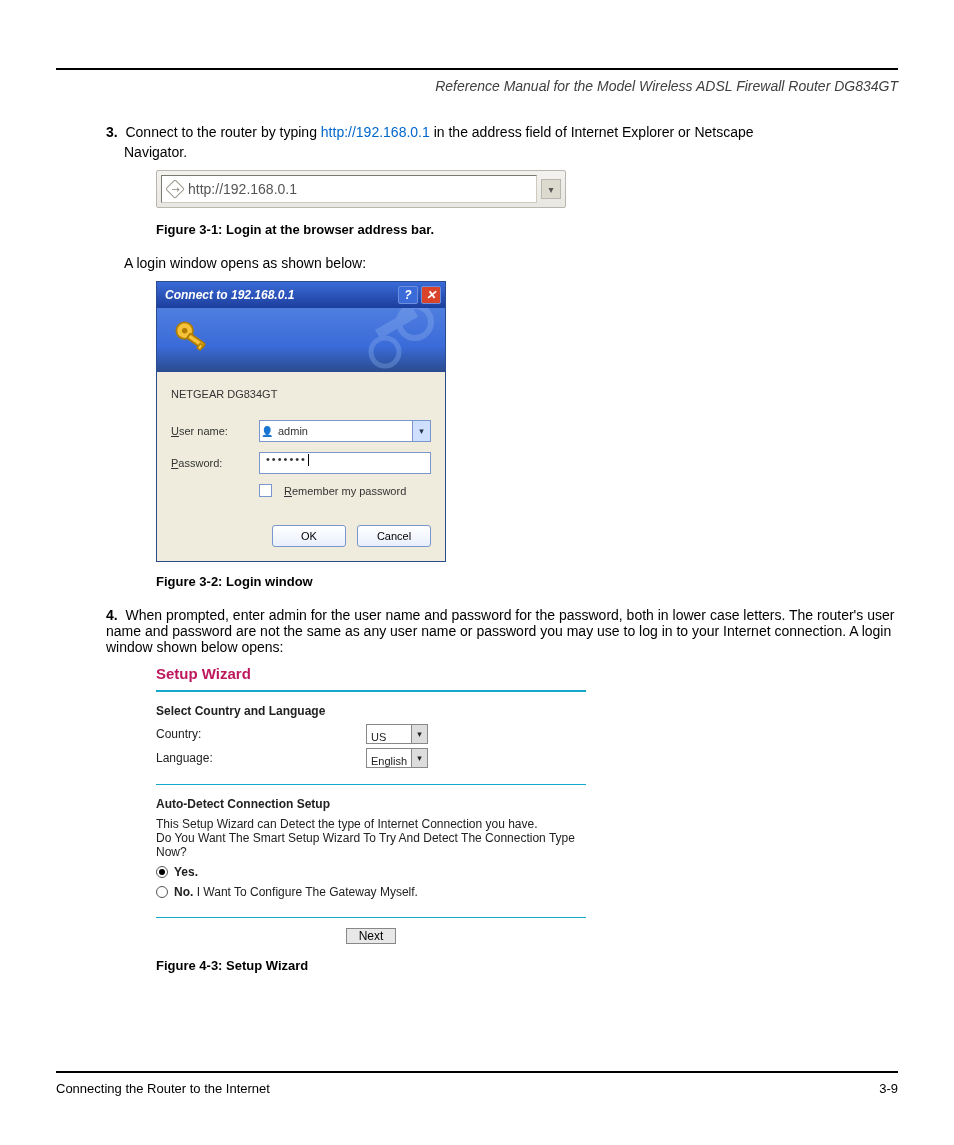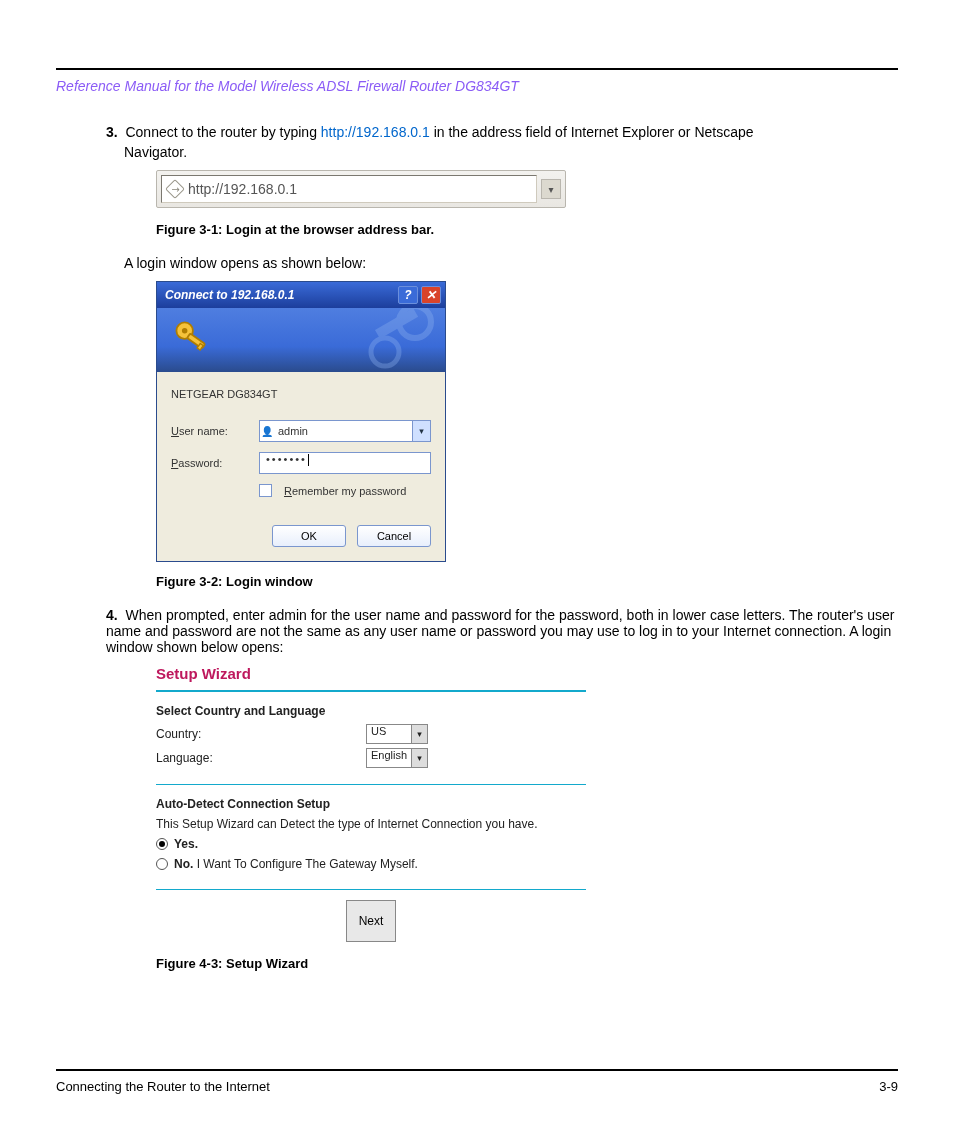--- a/index.html
+++ b/index.html
@@ -12,24 +12,24 @@
   }
   .page {
     padding: 32px 56px 0 56px;
   }
   .hr {
     height: 2px;
     background: #000;
     margin: 36px 0 8px 0;
   }
   .header-right {
-    text-align: left;
+    text-align: right;
     font-style: italic;
     font-size: 14px;
-    color: #8b5cf6;
+    color: #404040;
     margin-bottom: 30px;
   }
   .step-text { font-size: 14px; margin-left: 50px; margin-bottom: 10px; }
   .step-text b { font-weight: 700; }
   .inline-link { color: #0066cc; }
 
   
   .addrbar-wrap { margin-left: 100px; margin-top: 8px; margin-bottom: 14px; }
   .addrbar {
     width: 410px; height: 38px;
@@ -113,28 +113,28 @@
   
   .wizard-wrap{margin-left:100px;margin-top:10px;}
   .wizard{width:430px;font-size:12px;color:#222;}
   .wiz-title{color:#be185d;font-weight:700;font-size:15px;margin-bottom:2px;}
   .wiz-sep{height:2px;background:#13a9cc;margin:8px 0;}
   .wiz-sep-thin{height:1px;background:#13a9cc;margin:8px 0;}
   .wiz-block{padding:4px 0;}
   .wiz-head{font-weight:700;font-size:12px;margin-bottom:6px;}
   .wrow{display:flex;align-items:center;margin:4px 0;}
   .wrow label{width:210px;}
-  .sel{display:flex;align-items:flex-start;border:1px solid #888;background:#fff;height:20px;width:62px;}
+  .sel{display:flex;align-items:flex-end;border:1px solid #888;background:#fff;height:20px;width:62px;}
   .sel-text{flex:1;padding-left:4px;font-size:11px;}
   .sel-arrow{width:16px;height:18px;background:#ddd;border-left:1px solid #888;display:flex;align-items:center;justify-content:center;font-size:9px;}
   .opt{display:flex;align-items:center;gap:6px;margin:6px 0;font-size:12px;}
   .radio{width:12px;height:12px;border:1px solid #555;border-radius:50%;background:#fff;display:inline-flex;align-items:center;justify-content:center;}
   .radio.checked::after{content:"";width:6px;height:6px;border-radius:50%;background:#000;}
   .wiz-next-row{display:flex;justify-content:center;margin-top:10px;}
-  .nextbtn{padding:13px 12px;font-size:12px;border:1px solid #888;background:#e8e8e8;}
+  .nextbtn{padding:0 12px;font-size:12px;border:1px solid #888;background:#e8e8e8;}
 
   .bottom-space{height:40px;}
   .footer-rule{height:2px;background:#000;margin:40px 0 8px 0;}
   .footer{display:flex;justify-content:space-between;font-size:13px;padding-bottom:40px;}
 </style>
 </head>
 <body>
 
 <div class="page">
   <div class="hr"></div>
@@ -239,20 +239,21 @@
             <span class="sel-arrow">▾</span>
           </div>
         </div>
       </div>
 
       <div class="wiz-sep-thin"></div>
 
       <div class="wiz-block">
         <div class="wiz-head">Auto-Detect Connection Setup</div>
         <div>This Setup Wizard can Detect the type of Internet Connection you have.</div>
+        <div>Do You Want The Smart Setup Wizard To Try And Detect The Connection Type Now?</div>
         <div class="opt">
           <span class="radio checked"></span>
           <span><b>Yes.</b></span>
         </div>
         <div class="opt">
           <span class="radio"></span>
           <span><b>No.</b><span> I Want To Configure The Gateway Myself.</span></span>
         </div>
       </div>
 

